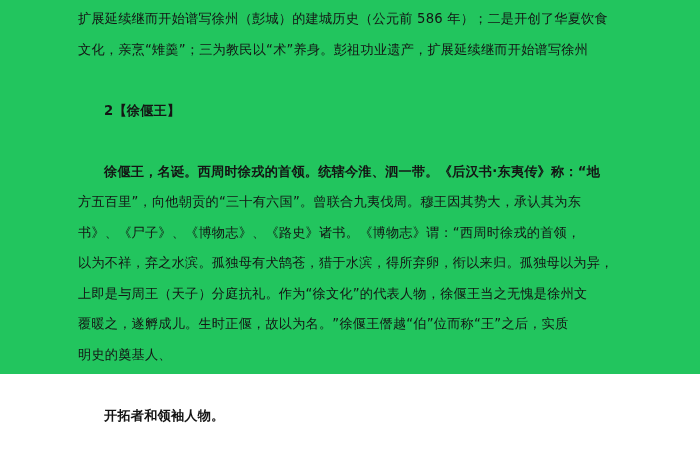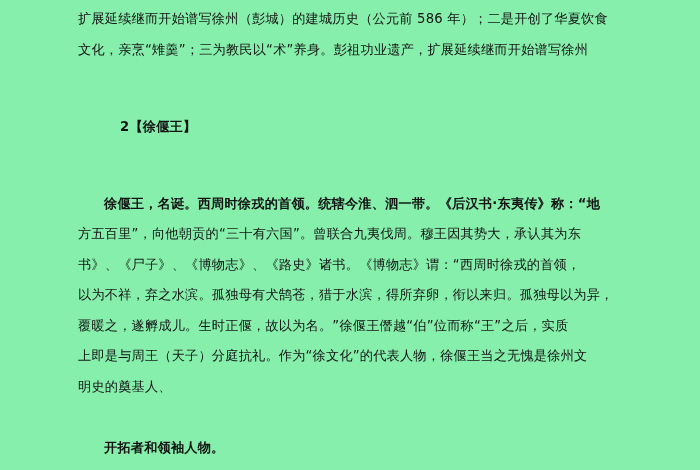--- a/index.html
+++ b/index.html
@@ -10,22 +10,22 @@
   body {
     width: 700px;
     height: 470px;
     overflow: hidden;
     font-family: "DejaVu Sans", "Liberation Sans", sans-serif;
     color: #000000;
   }
   .page {
     position: relative;
     width: 700px;
-    height: 470px;
-    background: #86efac;
+    height: 374px;
+    background: #22c55e;
     box-sizing: border-box;
     padding: 4px 78px 0 78px;
   }
   .doc-body {
     font-size: 13.2px;
     line-height: 30.5px;
     text-align: justify;
     text-justify: inter-ideograph;
     letter-spacing: 0.2px;
     color: #141414;
@@ -33,21 +33,21 @@
   .para {
     margin: 0;
     text-indent: 0;
   }
   .para-indent {
     margin: 0;
     text-indent: 26px;
     font-weight: bold;
   }
   .heading {
-    margin: 16px;
+    margin: 0;
     text-indent: 26px;
     font-weight: bold;
   }
   .blank-line {
     height: 30.5px;
   }
 </style>
 </head>
 <body>
 
@@ -60,22 +60,22 @@
     <div class="blank-line"></div>
 
     <p class="heading">2【徐偃王】</p>
 
     <div class="blank-line"></div>
 
     <p class="para-indent">徐偃王，名诞。西周时徐戎的首领。统辖今淮、泗一带。《后汉书·东夷传》称：“地</p>
     <p class="para">方五百里”，向他朝贡的“三十有六国”。曾联合九夷伐周。穆王因其势大，承认其为东</p>
     <p class="para">书》、《尸子》、《博物志》、《路史》诸书。《博物志》谓：“西周时徐戎的首领，</p>
     <p class="para">以为不祥，弃之水滨。孤独母有犬鹄苍，猎于水滨，得所弃卵，衔以来归。孤独母以为异，</p>
+    <p class="para">上即是与周王（天子）分庭抗礼。作为“徐文化”的代表人物，徐偃王当之无愧是徐州文</p>
     <p class="para">覆暖之，遂孵成儿。生时正偃，故以为名。”徐偃王僭越“伯”位而称“王”之后，实质</p>
-    <p class="para">上即是与周王（天子）分庭抗礼。作为“徐文化”的代表人物，徐偃王当之无愧是徐州文</p>
     <p class="para">明史的奠基人、</p>
 
     <div class="blank-line"></div>
 
     <p class="para-indent">开拓者和领袖人物。</p>
 
   </div>
 </div>
 
 </body></html>

